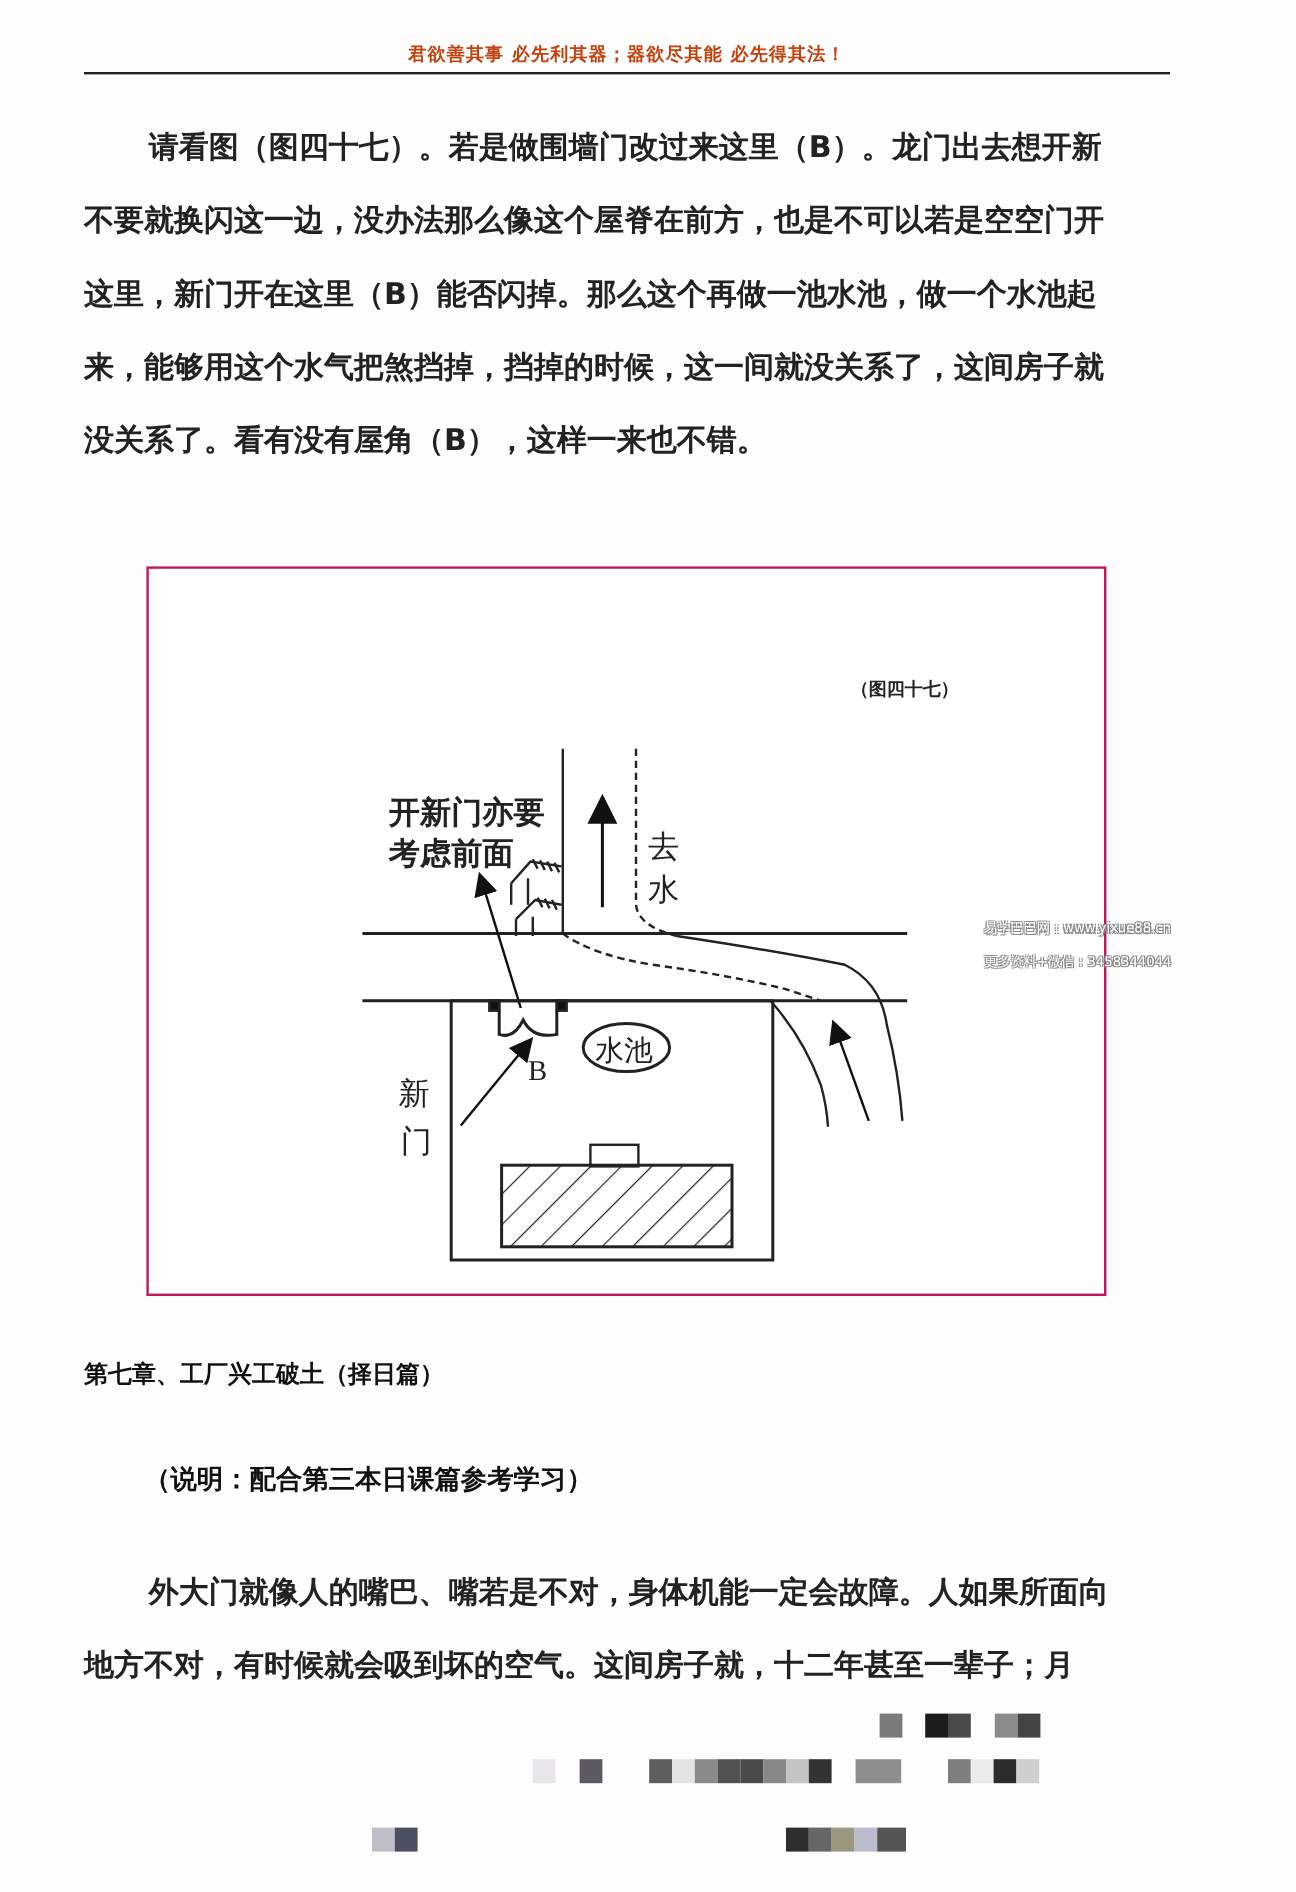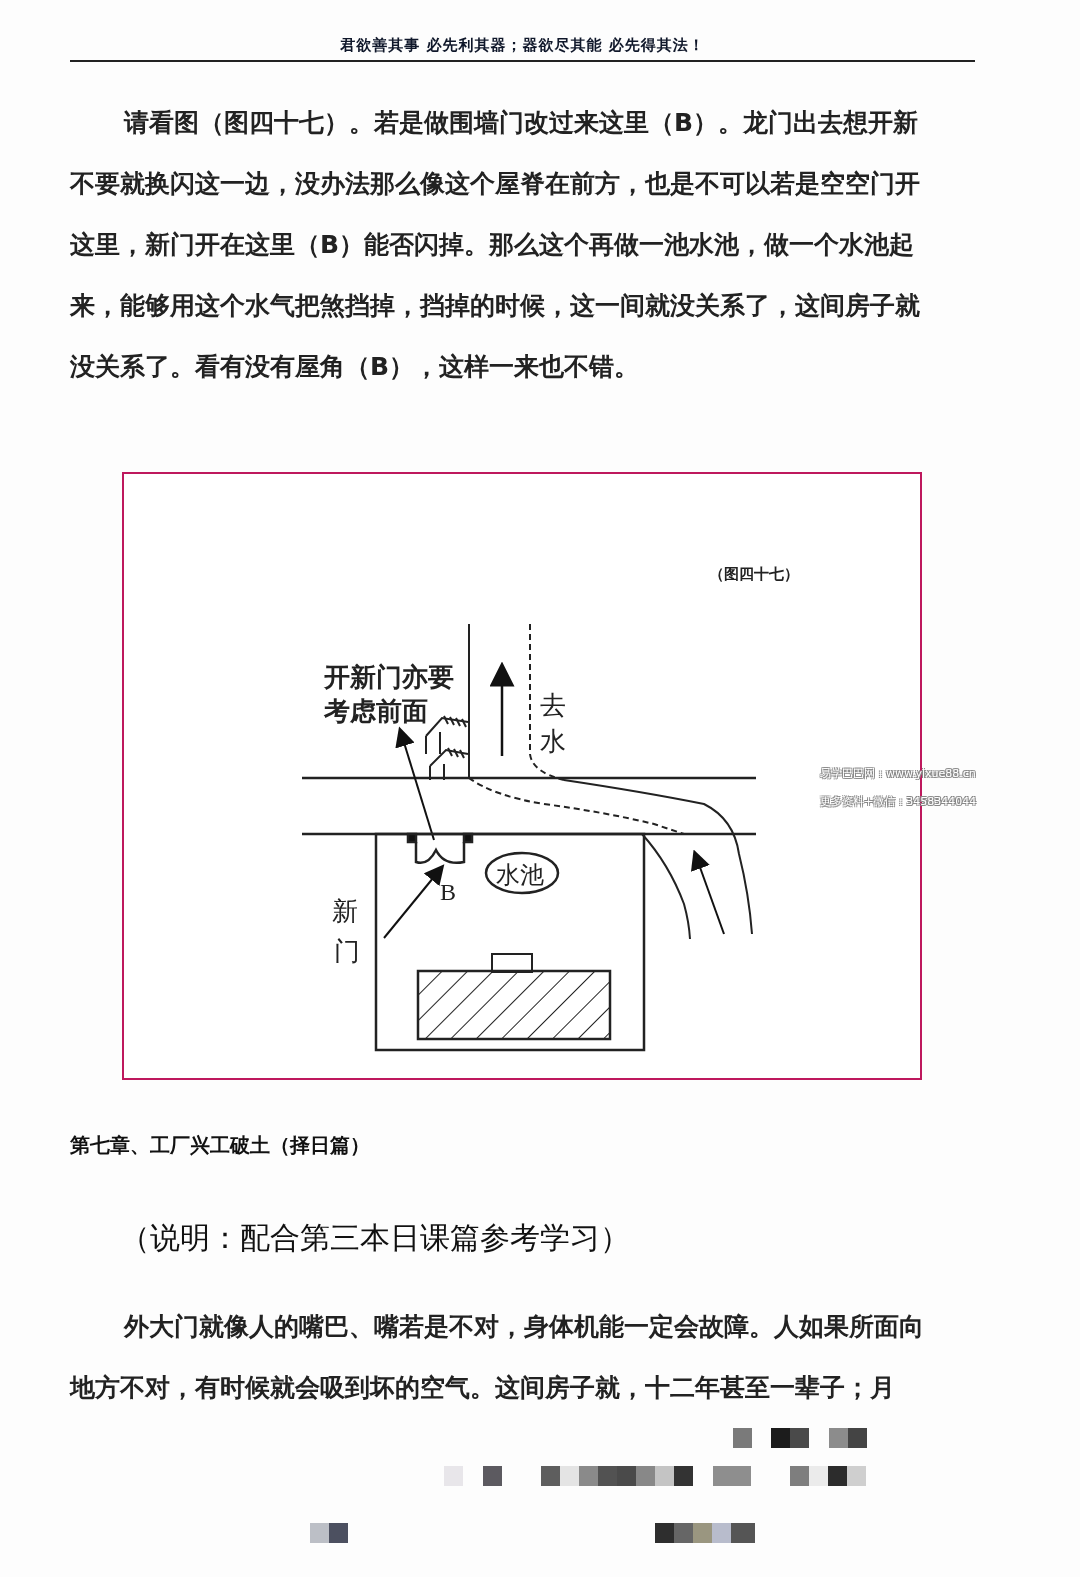--- a/index.html
+++ b/index.html
@@ -1,29 +1,29 @@
 <!DOCTYPE html>
 <html><head>
 <meta charset="utf-8">
 <style>
   html, body { margin:0; padding:0; background:#fdfdfd; }
   body { width:1080px; height:1577px; position:relative; overflow:hidden;
          font-family:"DejaVu Sans", sans-serif; color:#1e1e1e; }
   .header { position:absolute; left:70px; top:36px; width:905px; text-align:center;
-            font-family:"DejaVu Serif", serif; font-size:15px; font-weight:bold; letter-spacing:1px; color:#0f172a; }
+            font-family:"DejaVu Serif", serif; font-size:15px; font-weight:bold; letter-spacing:1px; color:#c2410c; }
   .header-rule { position:absolute; left:70px; top:60px; width:905px; height:2px; background:#222; }
   .para { position:absolute; left:70px; width:905px; font-size:25px; line-height:61px; color:#222;
           text-align:justify; }
   .para .line { display:block; white-space:nowrap; height:61px;font-weight:bold; }
   .indent { padding-left:54px; }
   .figure { position:absolute; left:122px; top:472px; width:800px; height:608px;
             border:2px solid #be185d; background:#fff; box-sizing:border-box; }
   .figure svg { position:absolute; left:0; top:0; }
   .chapter { position:absolute; left:70px; top:1132px; font-size:20px; font-weight:bold; color:#111; }
-  .note { position:absolute; left:120px; top:1218px; font-size:30px; font-weight:normal; color:#111; }
+  .note { position:absolute; left:120px; top:1218px; font-size:22px; font-weight:bold; color:#111; }
   .watermark { position:absolute; left:820px; top:760px; font-size:11px; color:#fff;
                text-shadow: -1px -1px 0 #888, 1px -1px 0 #888, -1px 1px 0 #888, 1px 1px 0 #888;
                line-height:28px; white-space:nowrap; }
   .mosaic { position:absolute; height:20px; }
 </style>
 </head>
 <body>
 
 <div class="header">君欲善其事 必先利其器；器欲尽其能 必先得其法！</div>
 <div class="header-rule"></div>

